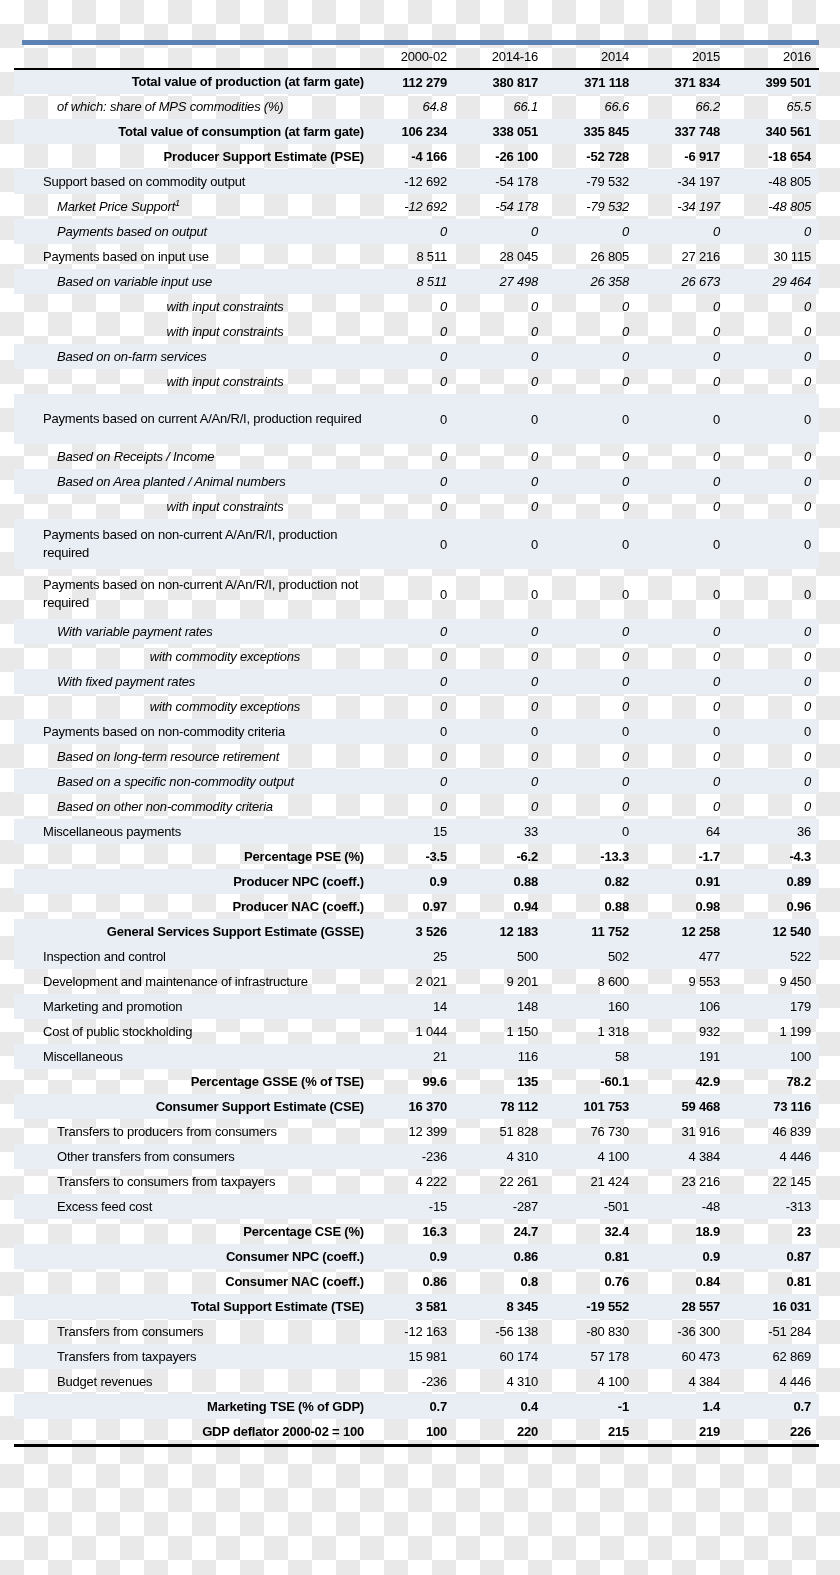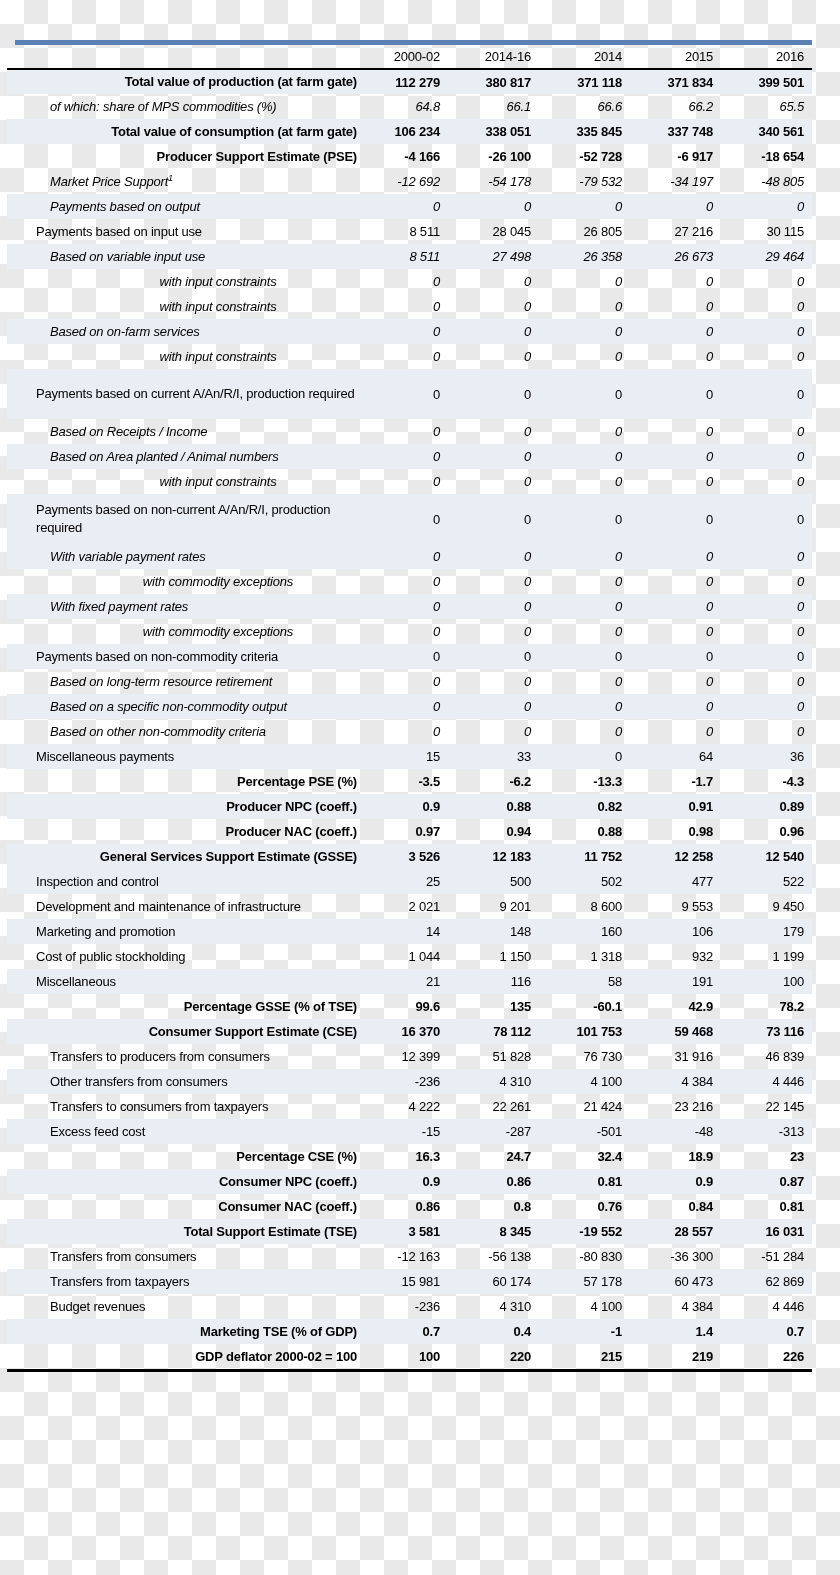--- a/index.html
+++ b/index.html
@@ -3,21 +3,21 @@
 <meta charset="utf-8">
 <style>
   html,body{margin:0;padding:0;}
   body{
     width:840px;height:1575px;position:relative;
     font-family:"Liberation Sans",sans-serif;
     background-color:#ffffff;
     background-image:conic-gradient(#e9e9e9 0 90deg,#ffffff 0 180deg,#e9e9e9 0 270deg,#ffffff 0 360deg);
     background-size:48px 48px;
   }
-  .table-wrap{position:absolute;left:7px;top:40px;width:805px;}
+  .table-wrap{position:absolute;left:14px;top:40px;width:805px;}
   .accent-line{height:5px;margin-left:8px;background:#5b81b5;}
   table{border-collapse:collapse;table-layout:fixed;width:805px;}
   col.c-label{width:350px;}
   col.c-num{width:91px;}
   thead tr{height:24px;}
   thead td{border-bottom:2px solid #000;}
   td{font-size:13px;color:#000;vertical-align:middle;padding:0;letter-spacing:-0.2px;}
   td.num{text-align:right;padding-right:8px;white-space:nowrap;}
   tbody tr{height:25px;}
   tbody tr.tall{height:50px;}
@@ -82,20 +82,28 @@
           <td class="num">340 561</td>
         </tr>
         <tr class="b ind0">
           <td class="lab"><span>Producer Support Estimate (PSE)</span></td>
           <td class="num">-4 166</td>
           <td class="num">-26 100</td>
           <td class="num">-52 728</td>
           <td class="num">-6 917</td>
           <td class="num">-18 654</td>
         </tr>
+        <tr class="r ind1 alt">
+          <td class="lab"><span>Support based on commodity output</span></td>
+          <td class="num">-12 692</td>
+          <td class="num">-54 178</td>
+          <td class="num">-79 532</td>
+          <td class="num">-34 197</td>
+          <td class="num">-48 805</td>
+        </tr>
         <tr class="i ind2">
           <td class="lab"><span>Market Price Support</span><sup>1</sup></td>
           <td class="num">-12 692</td>
           <td class="num">-54 178</td>
           <td class="num">-79 532</td>
           <td class="num">-34 197</td>
           <td class="num">-48 805</td>
         </tr>
         <tr class="i ind2 alt">
           <td class="lab"><span>Payments based on output</span></td>
@@ -186,20 +194,28 @@
           <td class="num">0</td>
         </tr>
         <tr class="r ind1 alt tall">
           <td class="lab"><span>Payments based on non-current A/An/R/I, production required</span></td>
           <td class="num">0</td>
           <td class="num">0</td>
           <td class="num">0</td>
           <td class="num">0</td>
           <td class="num">0</td>
         </tr>
+        <tr class="r ind1 tall">
+          <td class="lab"><span>Payments based on non-current A/An/R/I, production not required</span></td>
+          <td class="num">0</td>
+          <td class="num">0</td>
+          <td class="num">0</td>
+          <td class="num">0</td>
+          <td class="num">0</td>
+        </tr>
         <tr class="i ind2 alt">
           <td class="lab"><span>With variable payment rates</span></td>
           <td class="num">0</td>
           <td class="num">0</td>
           <td class="num">0</td>
           <td class="num">0</td>
           <td class="num">0</td>
         </tr>
         <tr class="i ind3">
           <td class="lab"><span>with commodity exceptions</span></td>

